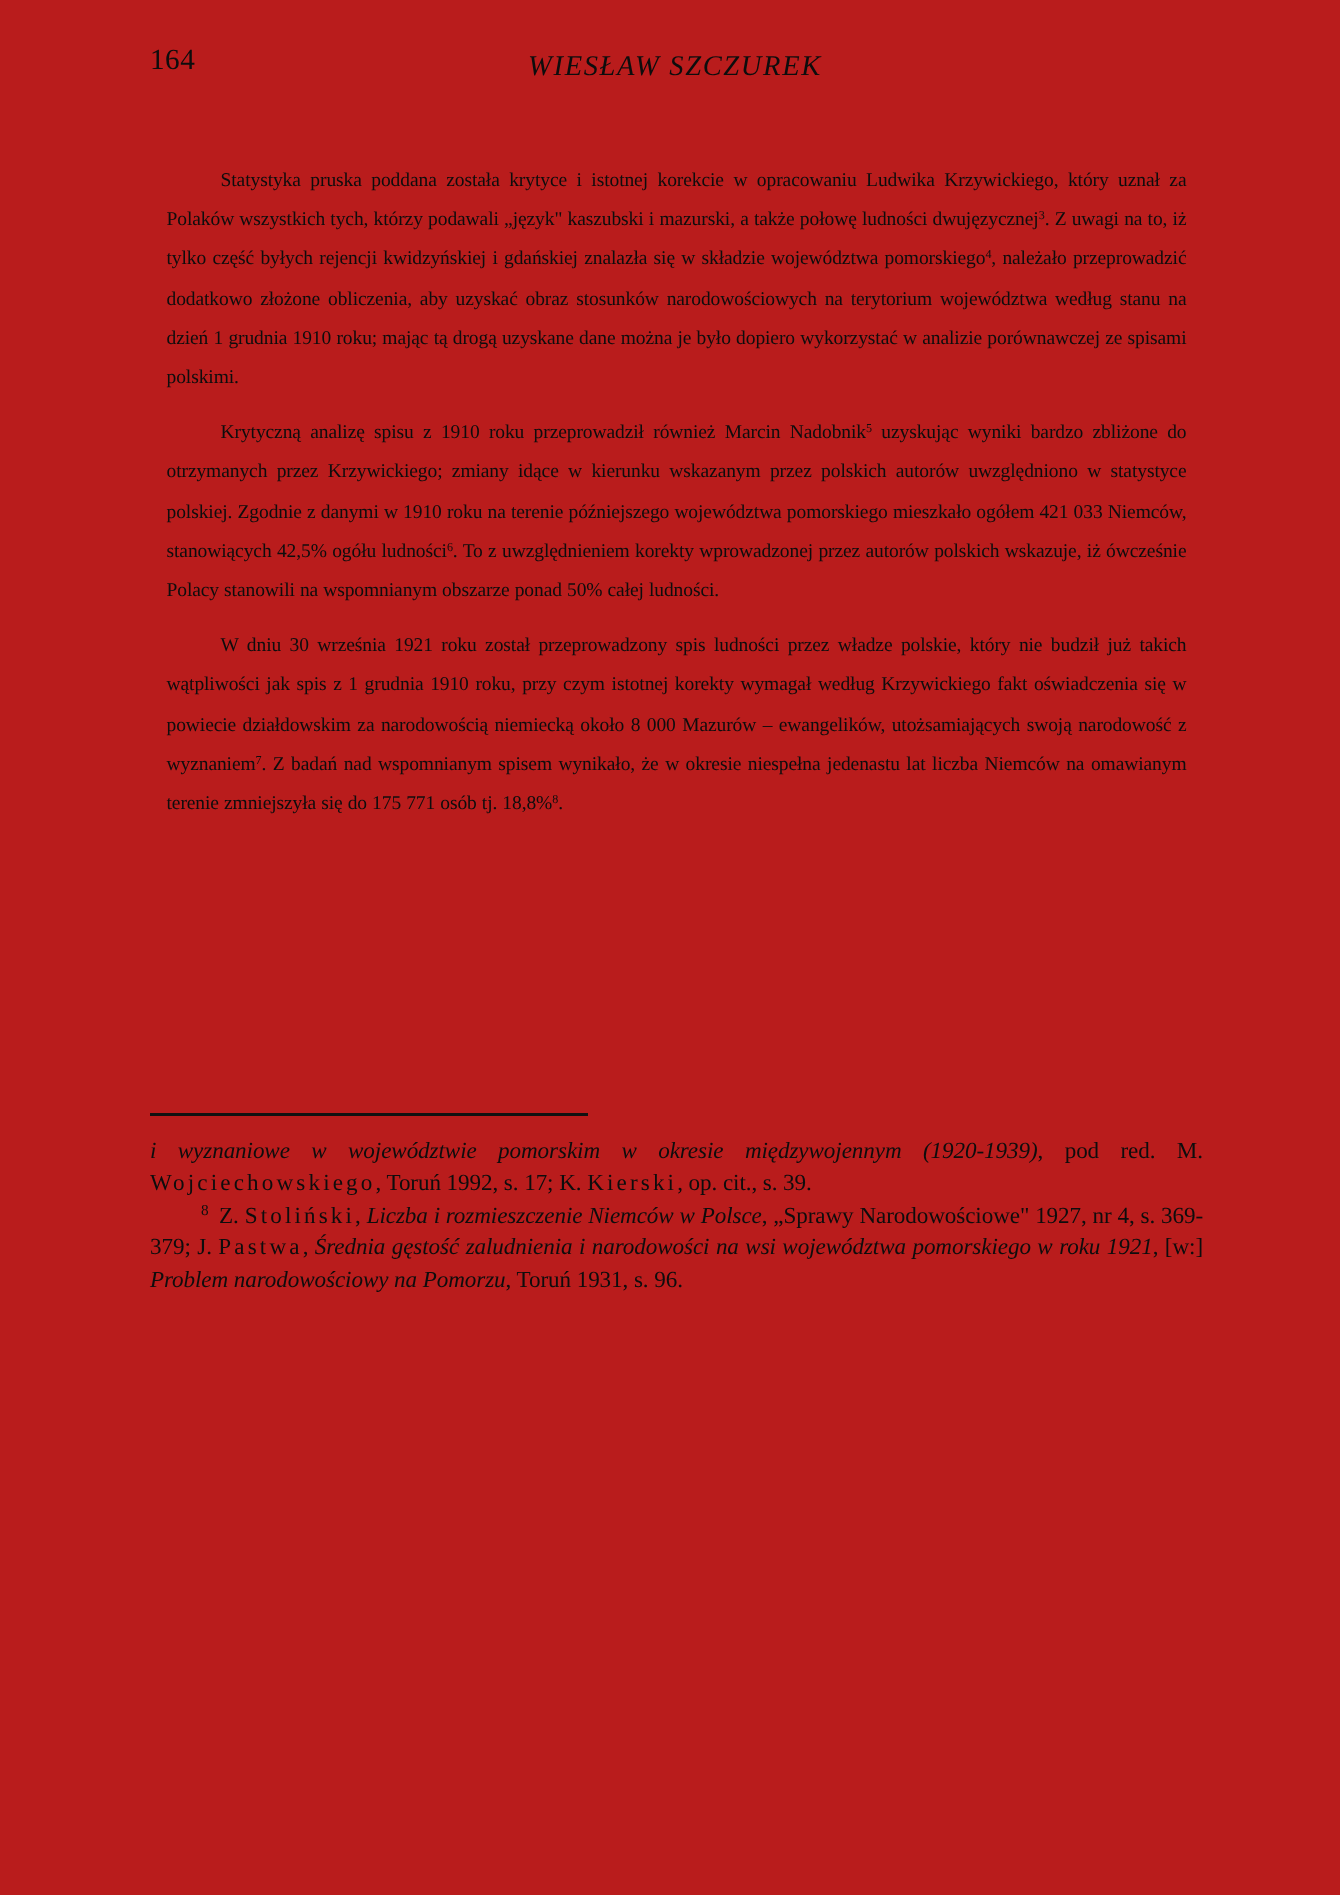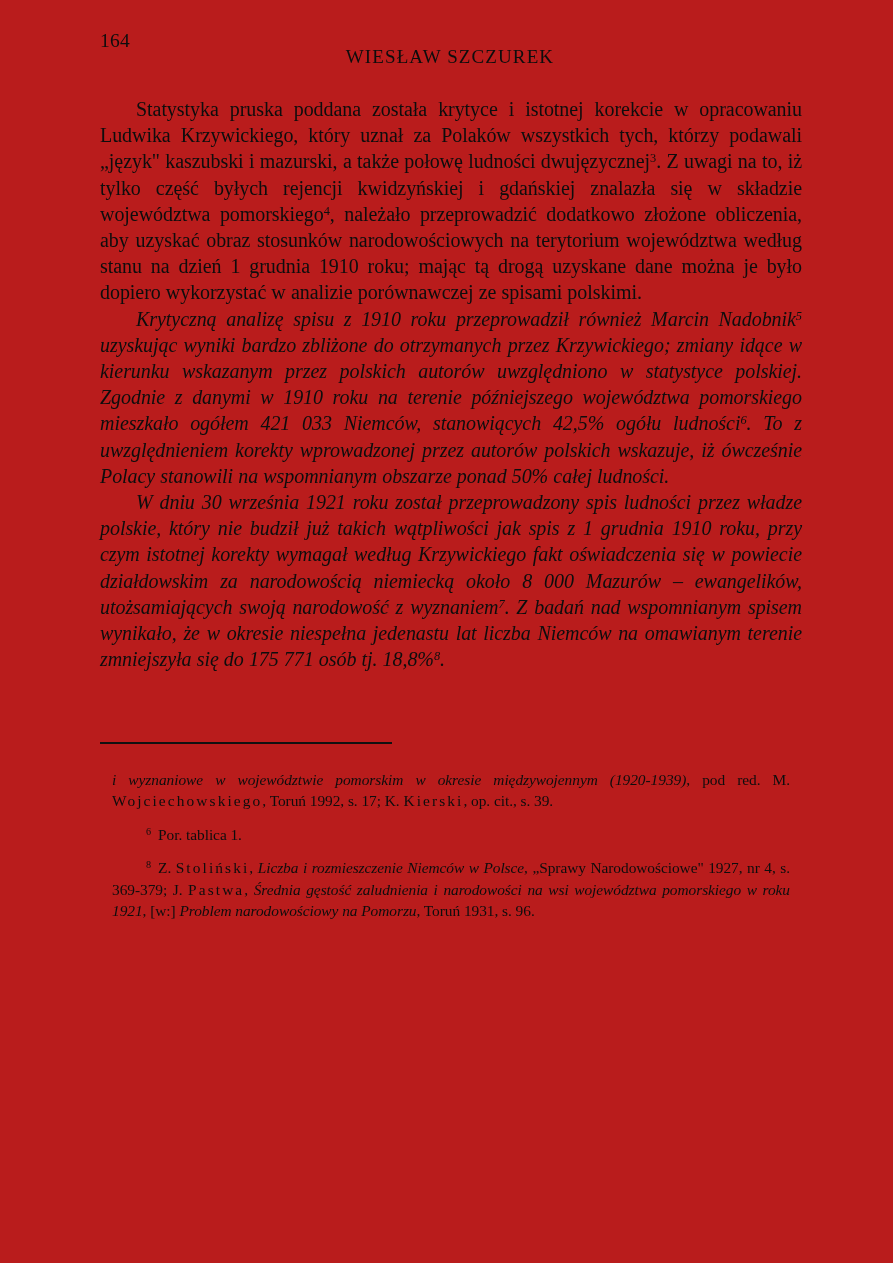--- a/index.html
+++ b/index.html
@@ -37,47 +37,47 @@
   .folio {
     position: absolute;
     left: 0;
     top: 0;
     font-size: 19.5px;
     letter-spacing: 0.3px;
   }
   .head-title {
     position: absolute;
     left: 0;
-    top: 16px;
+    top: 4px;
     width: 700px;
     text-align: center;
     font-size: 19px;
     letter-spacing: 1.1px;
+    font-style: italic;
   }
 
   
   .body-block {
     position: absolute;
     left: 100px;
     top: 96px;
     width: 702px;
   }
   p.para {
-    margin: 0;
+    margin: 11px;
     text-indent: 36px;
     text-align: justify;
-    font-size: 20px;
+    font-size: 13px;
     line-height: 26.2px;
     letter-spacing: -0.06px;
     word-spacing: 0.2px;
     hyphens: manual;
   }
   p.para + p.para {
     margin-top: 0;
-    font-style: italic;
   }
   sup {
     font-size: 0.62em;
     vertical-align: 0.48em;
     line-height: 0;
   }
 
   
   .fn-rule {
     position: absolute;
@@ -92,21 +92,21 @@
   .footnotes {
     position: absolute;
     left: 100px;
     top: 757px;
     width: 702px;
     font-size: 15.4px;
     line-height: 21.4px;
     text-align: justify;
   }
   .fn {
-    margin: 12px;
+    margin: 0;
     text-align: justify;
     letter-spacing: -0.05px;
   }
   .fn.cont {
     text-indent: 0;
   }
   .fn.numbered {
     text-indent: 34px;
   }
   .fn .marker {
@@ -148,23 +148,20 @@
 
   <div class="footnotes">
 
     <p class="fn cont">
       <i>i wyznaniowe w województwie pomorskim w okresie międzywojennym (1920-1939)</i><span>, pod red. M. <span class="sp">Wojciechowskiego</span>, Toruń 1992, s. 17; K. <span class="sp">Kierski</span>, op. cit., s. 39.</span>
     </p>
 
 
 
 
-    <p class="fn numbered">
-      <span class="marker">6</span><span>Por. tablica 1.</span>
-    </p>
 
 
     <p class="fn numbered">
       <span class="marker">8</span><span>Z. </span><span class="sp">Stoliński</span>, <i>Liczba i rozmieszczenie Niemców w Polsce</i><span>, „Sprawy Narodowościowe" 1927, nr 4, s. 369-379; J. </span><span class="sp">Pastwa</span>, <i>Średnia gęstość zaludnienia i narodowości na wsi województwa pomorskiego w roku 1921</i><span>, [w:] </span><i>Problem narodowościowy na Pomorzu</i><span>, Toruń 1931, s. 96.</span>
     </p>
 
   </div>
 </div>
 
 </body></html>

